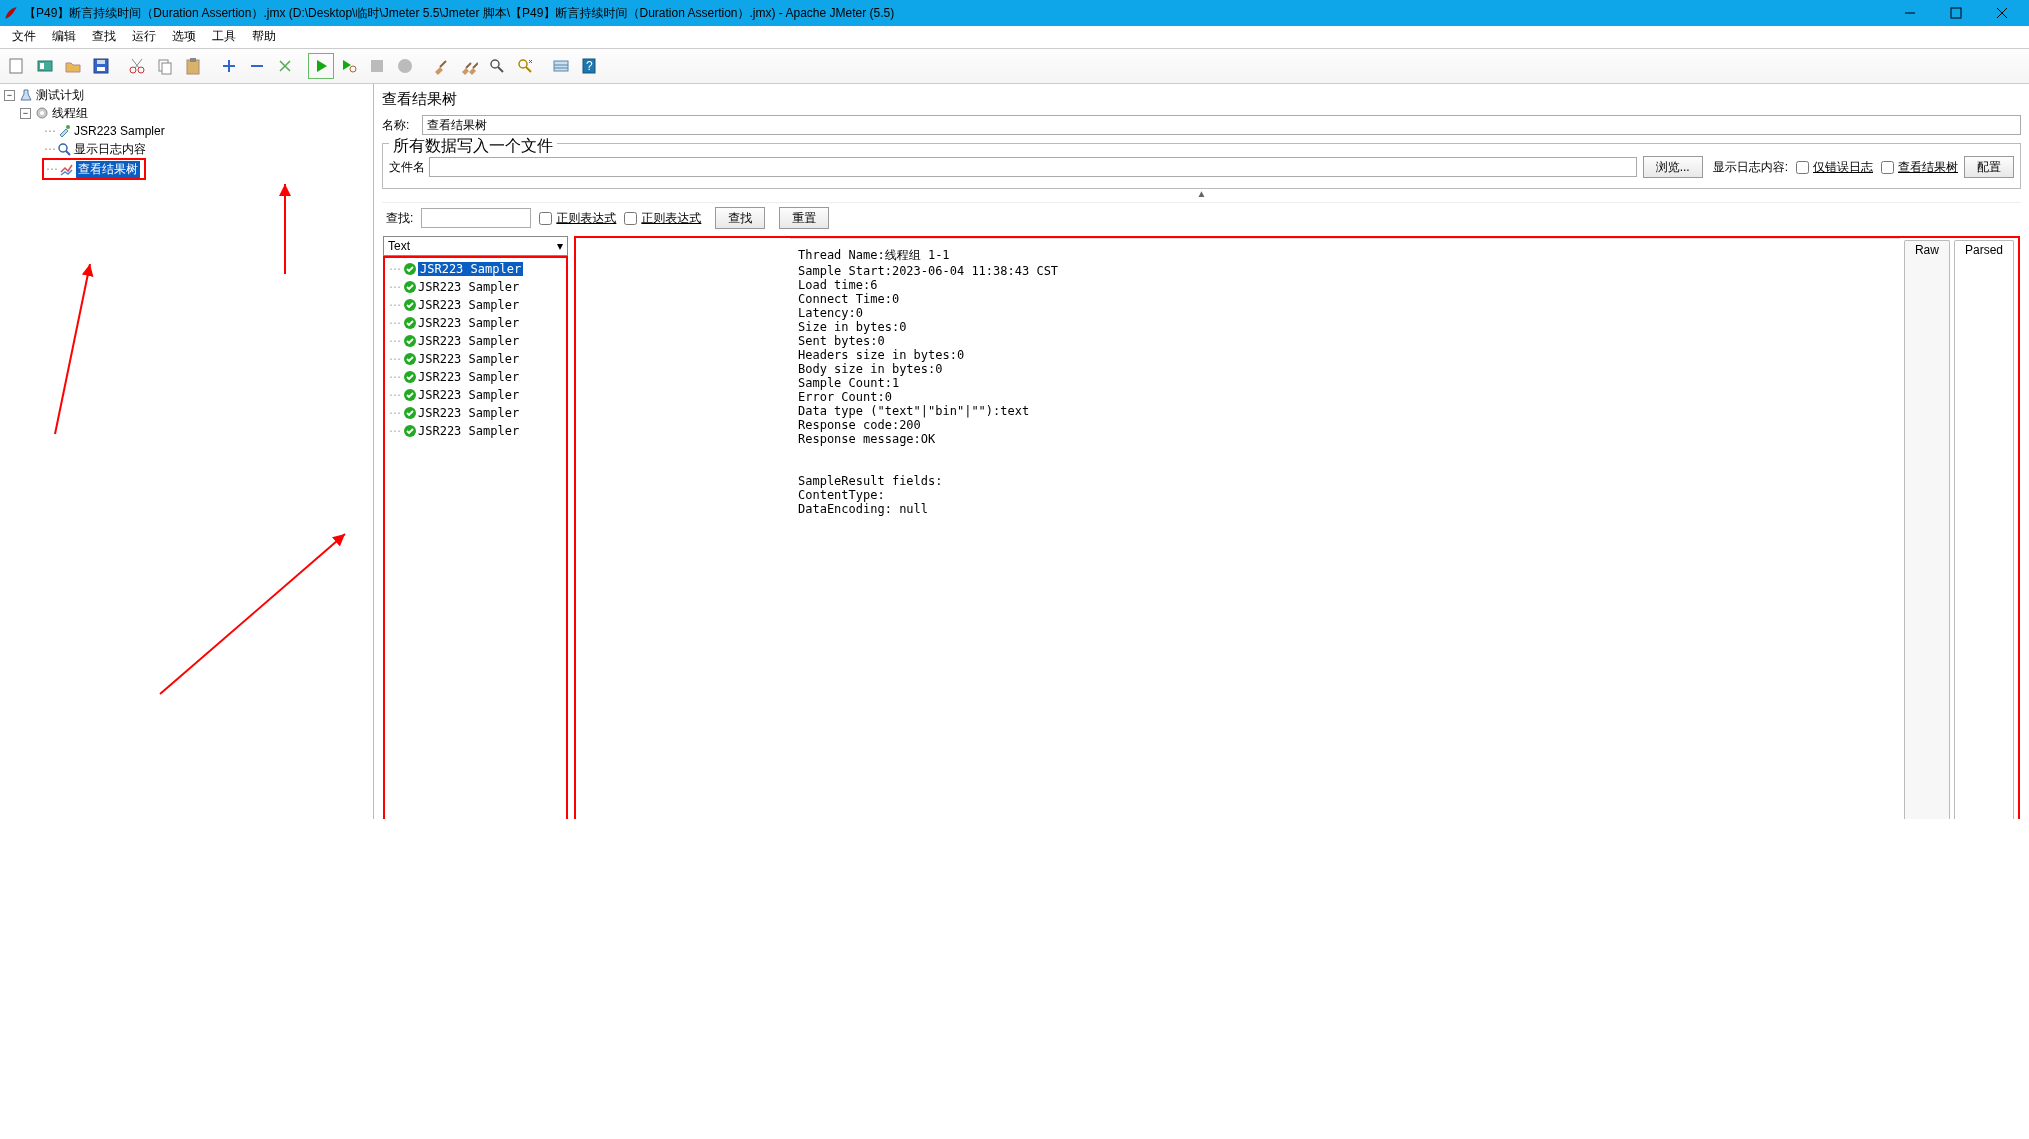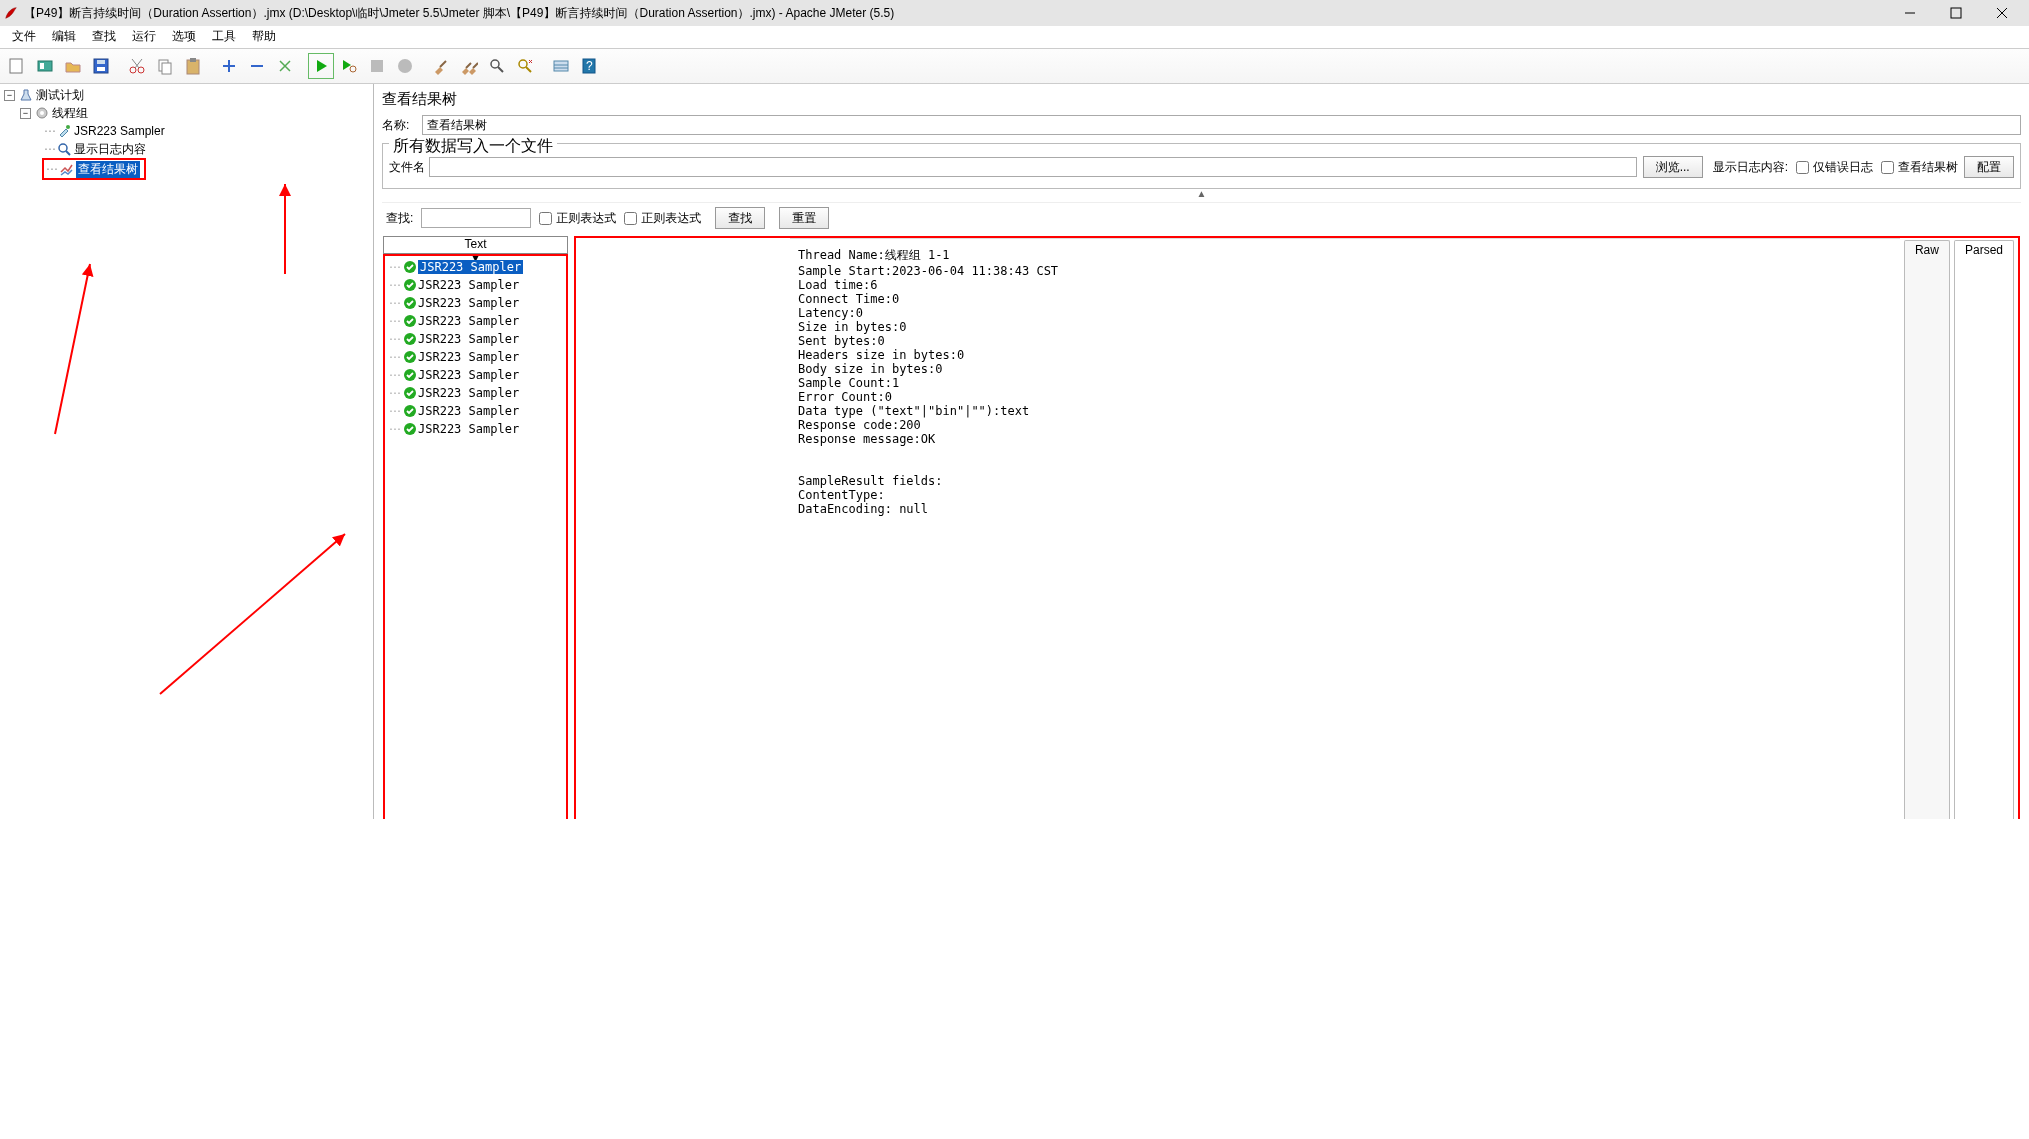--- a/index.html
+++ b/index.html
@@ -1,18 +1,18 @@
 <!DOCTYPE html>
 <html><head>
 <meta charset="utf-8">
 <style>
   * { box-sizing: border-box; margin: 0; padding: 0; font-family: "Microsoft YaHei", "SimSun", Arial, sans-serif; font-size: 12px; }
   body { background: #fff; width: 2029px; height: 1139px; overflow: hidden; position: relative; }
   
-  .titlebar { height: 26px; display: flex; align-items: center; padding: 0 4px; background: #e5e5e5; }
+  .titlebar { height: 26px; display: flex; align-items: center; padding: 0 4px; background: #0ea5e9; }
   .titlebar .feather { width: 14px; height: 14px; margin-right: 6px; display:inline-block; }
   .title-text { flex: 1; color: #000; }
   .winctrl { display: flex; }
   .winctrl .btn { width: 46px; height: 26px; display:flex; align-items:center; justify-content:center; }
   
   .menubar { height: 22px; display: flex; align-items: flex-start; padding-left: 4px; border-bottom: none; }
   .menubar span { padding: 2px 8px; }
   
   .toolbar { height: 36px; border-top: 1px solid #ccc; border-bottom: 1px solid #ccc; display:flex; align-items:center; padding: 0 4px; gap: 2px; background: linear-gradient(#fdfdfd,#f5f5f5); }
   .tb { width: 26px; height: 26px; display:flex; align-items:center; justify-content:center; border:1px solid transparent; }
@@ -31,26 +31,26 @@
   .anno { position:absolute; pointer-events:none; }
   
   .rpane { flex:1; display:flex; flex-direction:column; padding: 4px 8px 4px 8px; }
   .panel-title { font-size:15px; padding: 2px 0 6px 0; }
   .formrow { display:flex; align-items:center; margin-bottom:4px; gap:0;}
   .formrow .lbl { width:40px; text-align:left;}
   .formrow input[type=text]{ flex:1; border:1px solid #aaa; height:20px; padding:0 4px; font-size:12px;}
   .group { border:1px solid #bbb; position:relative; padding:12px 6px 6px 6px; margin-top:4px;}
   .group .legend { position:absolute; top:-8px; left:6px; background:#fff; padding:0 4px; font-size:16px;}
   .btn-std { border:1px solid #999; background: linear-gradient(#fdfdfd,#e8e8e8); height:22px; padding:0 12px; margin-left:6px;}
-  .chk { display:flex; align-items:center; gap:4px;}
+  .chk { display:flex; align-items:center; gap:4px;text-decoration:underline;}
   .chk input {width:13px; height:13px;}
   .searchrow { display:flex; align-items:center; padding: 4px 0 6px 4px; gap:8px; border-top:1px solid #eee; margin-top:4px;}
   .split2 { display:flex; flex:1; overflow:hidden; border:1px solid transparent; }
   .col-left { width:185px; display:flex; flex-direction:column; }
-  .dd { border:1px solid #888; background:#fff; display:flex; align-items:center; padding:0 4px; height:18px; font-size:12px; justify-content:space-between;flex-direction:column;}
+  .dd { border:1px solid #888; background:#fff; display:flex; align-items:center; padding:9px 4px; height:18px; font-size:12px; justify-content:space-between;}
   .result-list { border:2px solid #ff0000; flex:1; overflow:auto; padding-top:2px; }
   .rl-item { display:flex; align-items:center; height:18px; padding-left:4px; font-family: "SimSun", monospace; font-size:12px; gap:1px;}
   .rl-item .dots { color:#aaa; margin-right:1px;}
   .rl-item .tick { width:14px; height:14px; display:flex; align-items:center; justify-content:center;}
   .rl-item .sel { background:#0a5ec2; color:#fff; padding:0 2px;}
   .rl-lbl { font-family: "SimSun", monospace; }
   .scrollauto { display:flex; align-items:center; gap:4px; border:1px solid #bbb; height:20px; padding:0 4px; margin-top:2px;}
   .col-right { flex:1; display:flex; flex-direction:row; margin-left:6px; border:2px solid #ff0000;}
   .tabs { display:flex; gap:4px; align-items:flex-end; padding: 1px 4px 0 4px; }
   .tab { border:1px solid #bbb; border-bottom:none; padding:2px 10px 2px 10px; background:#f7f7f7; border-radius:2px 2px 0 0;}

